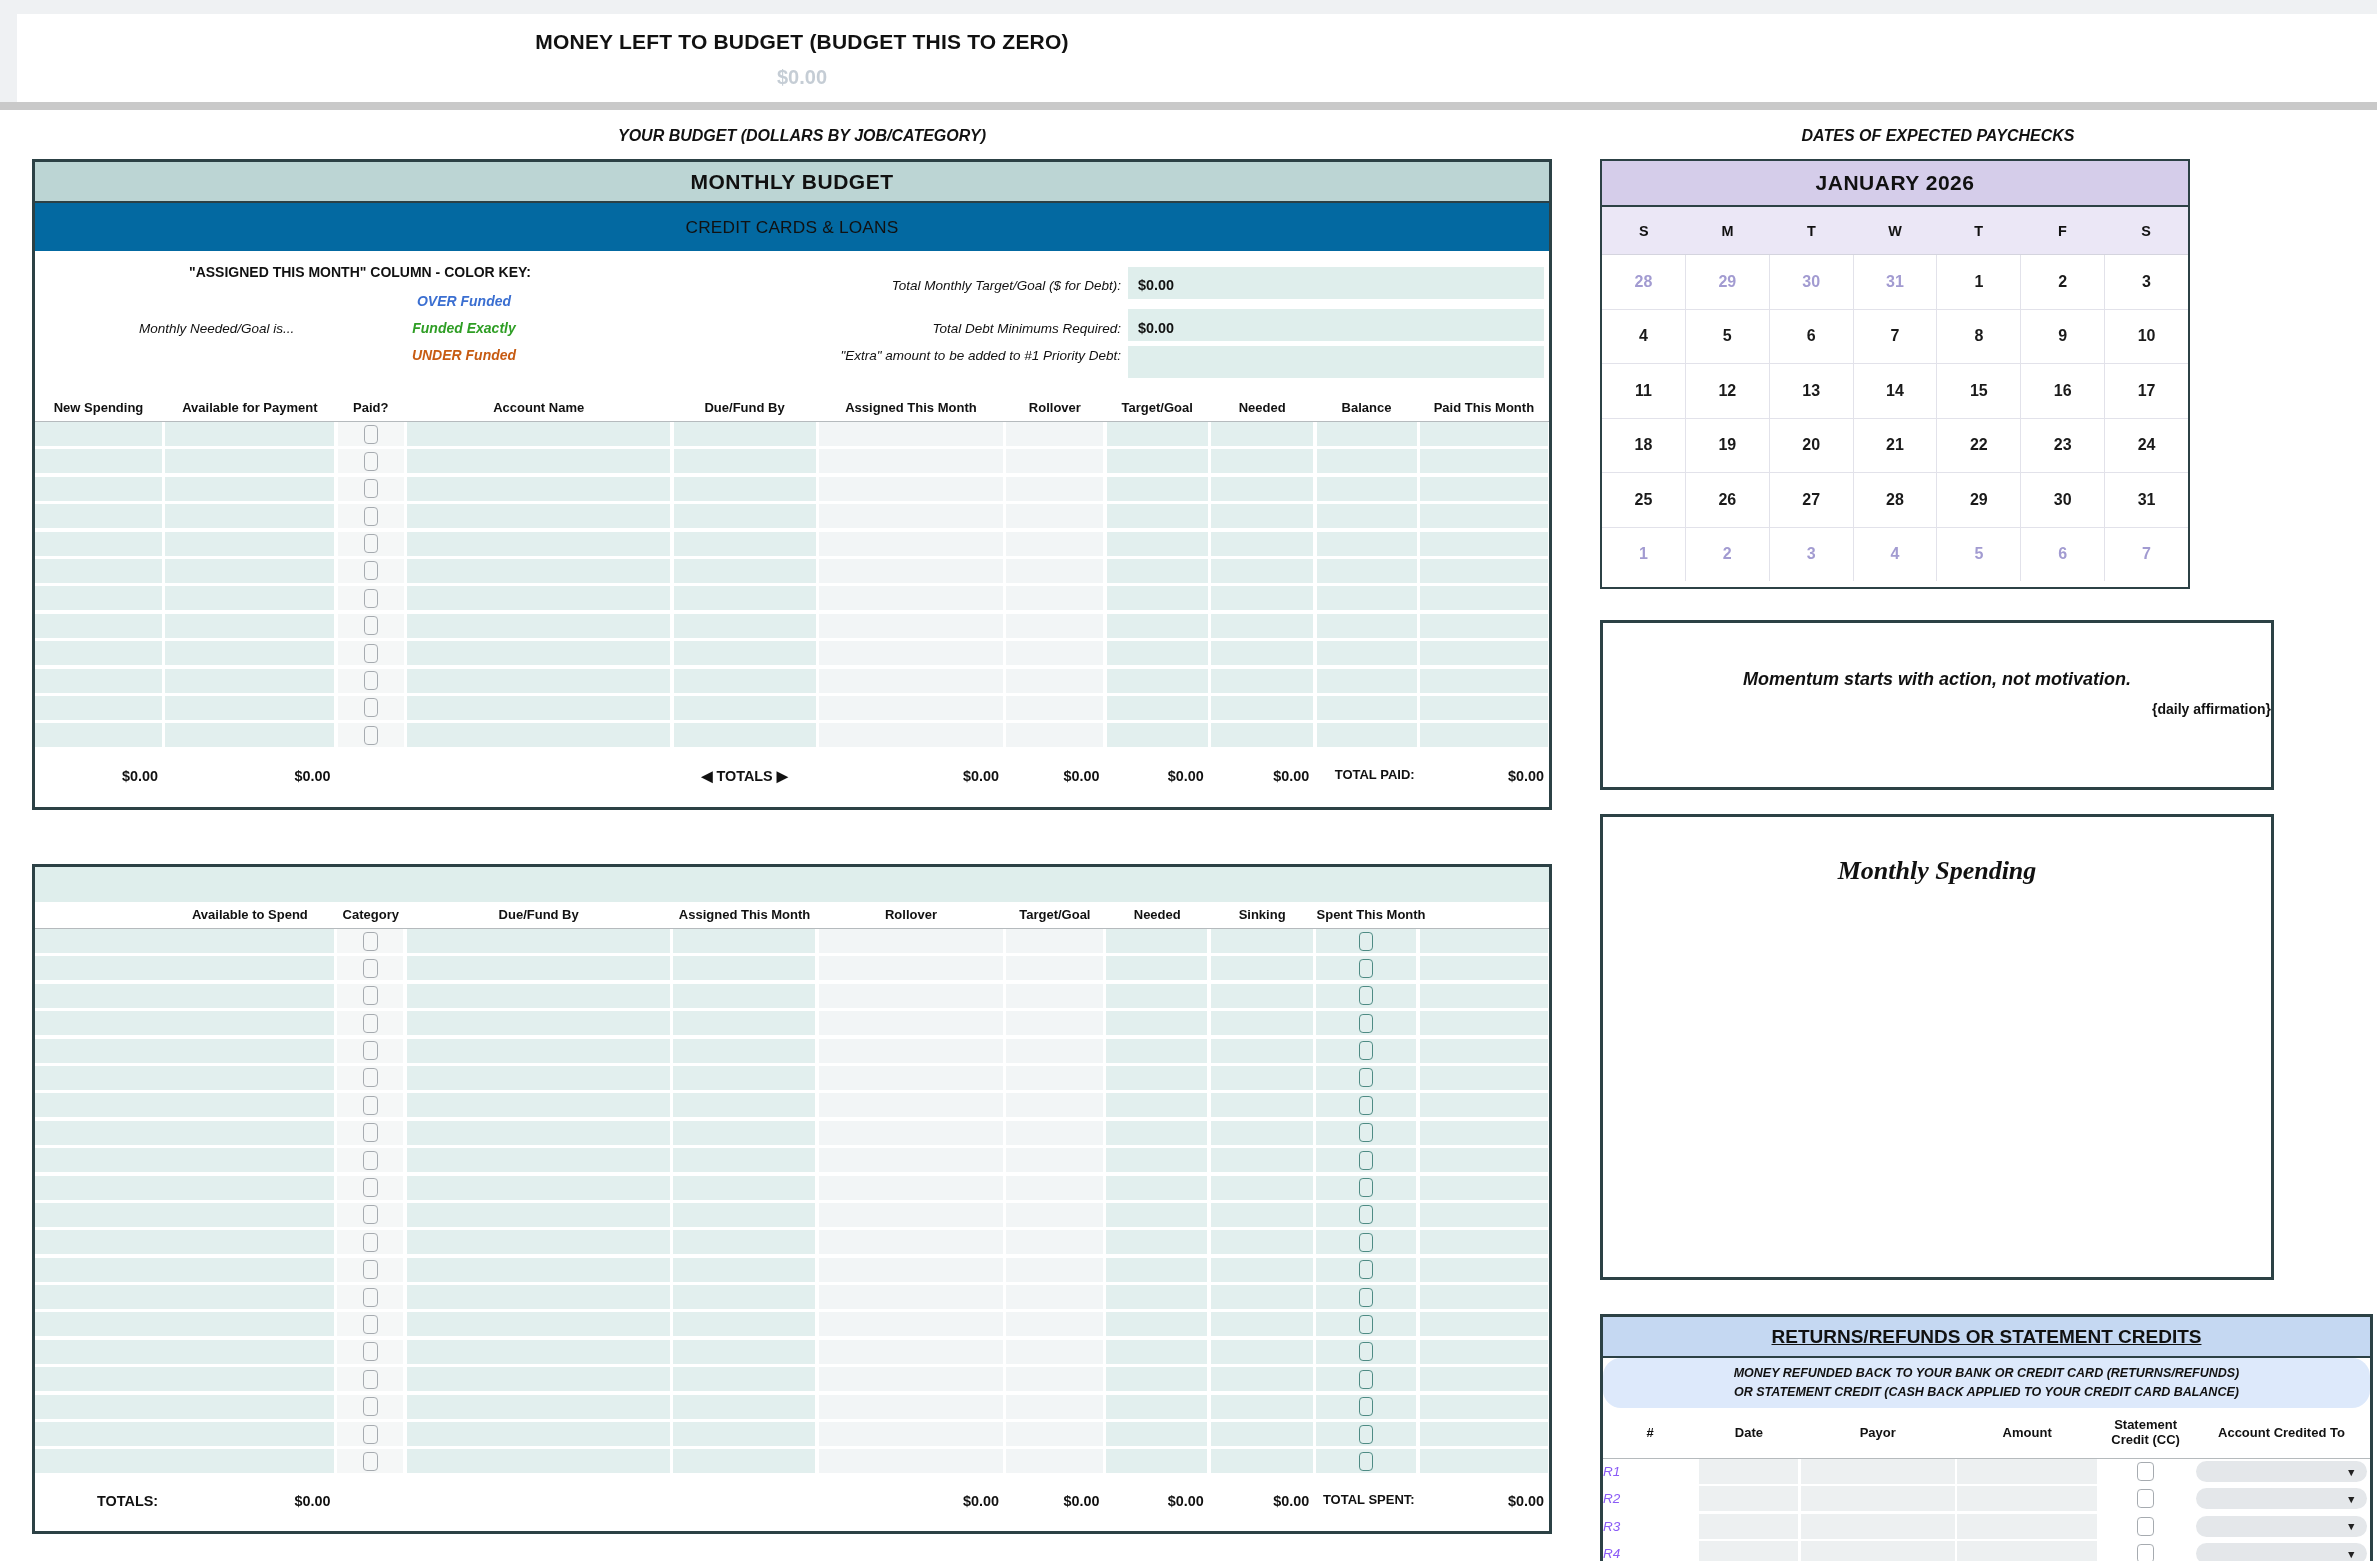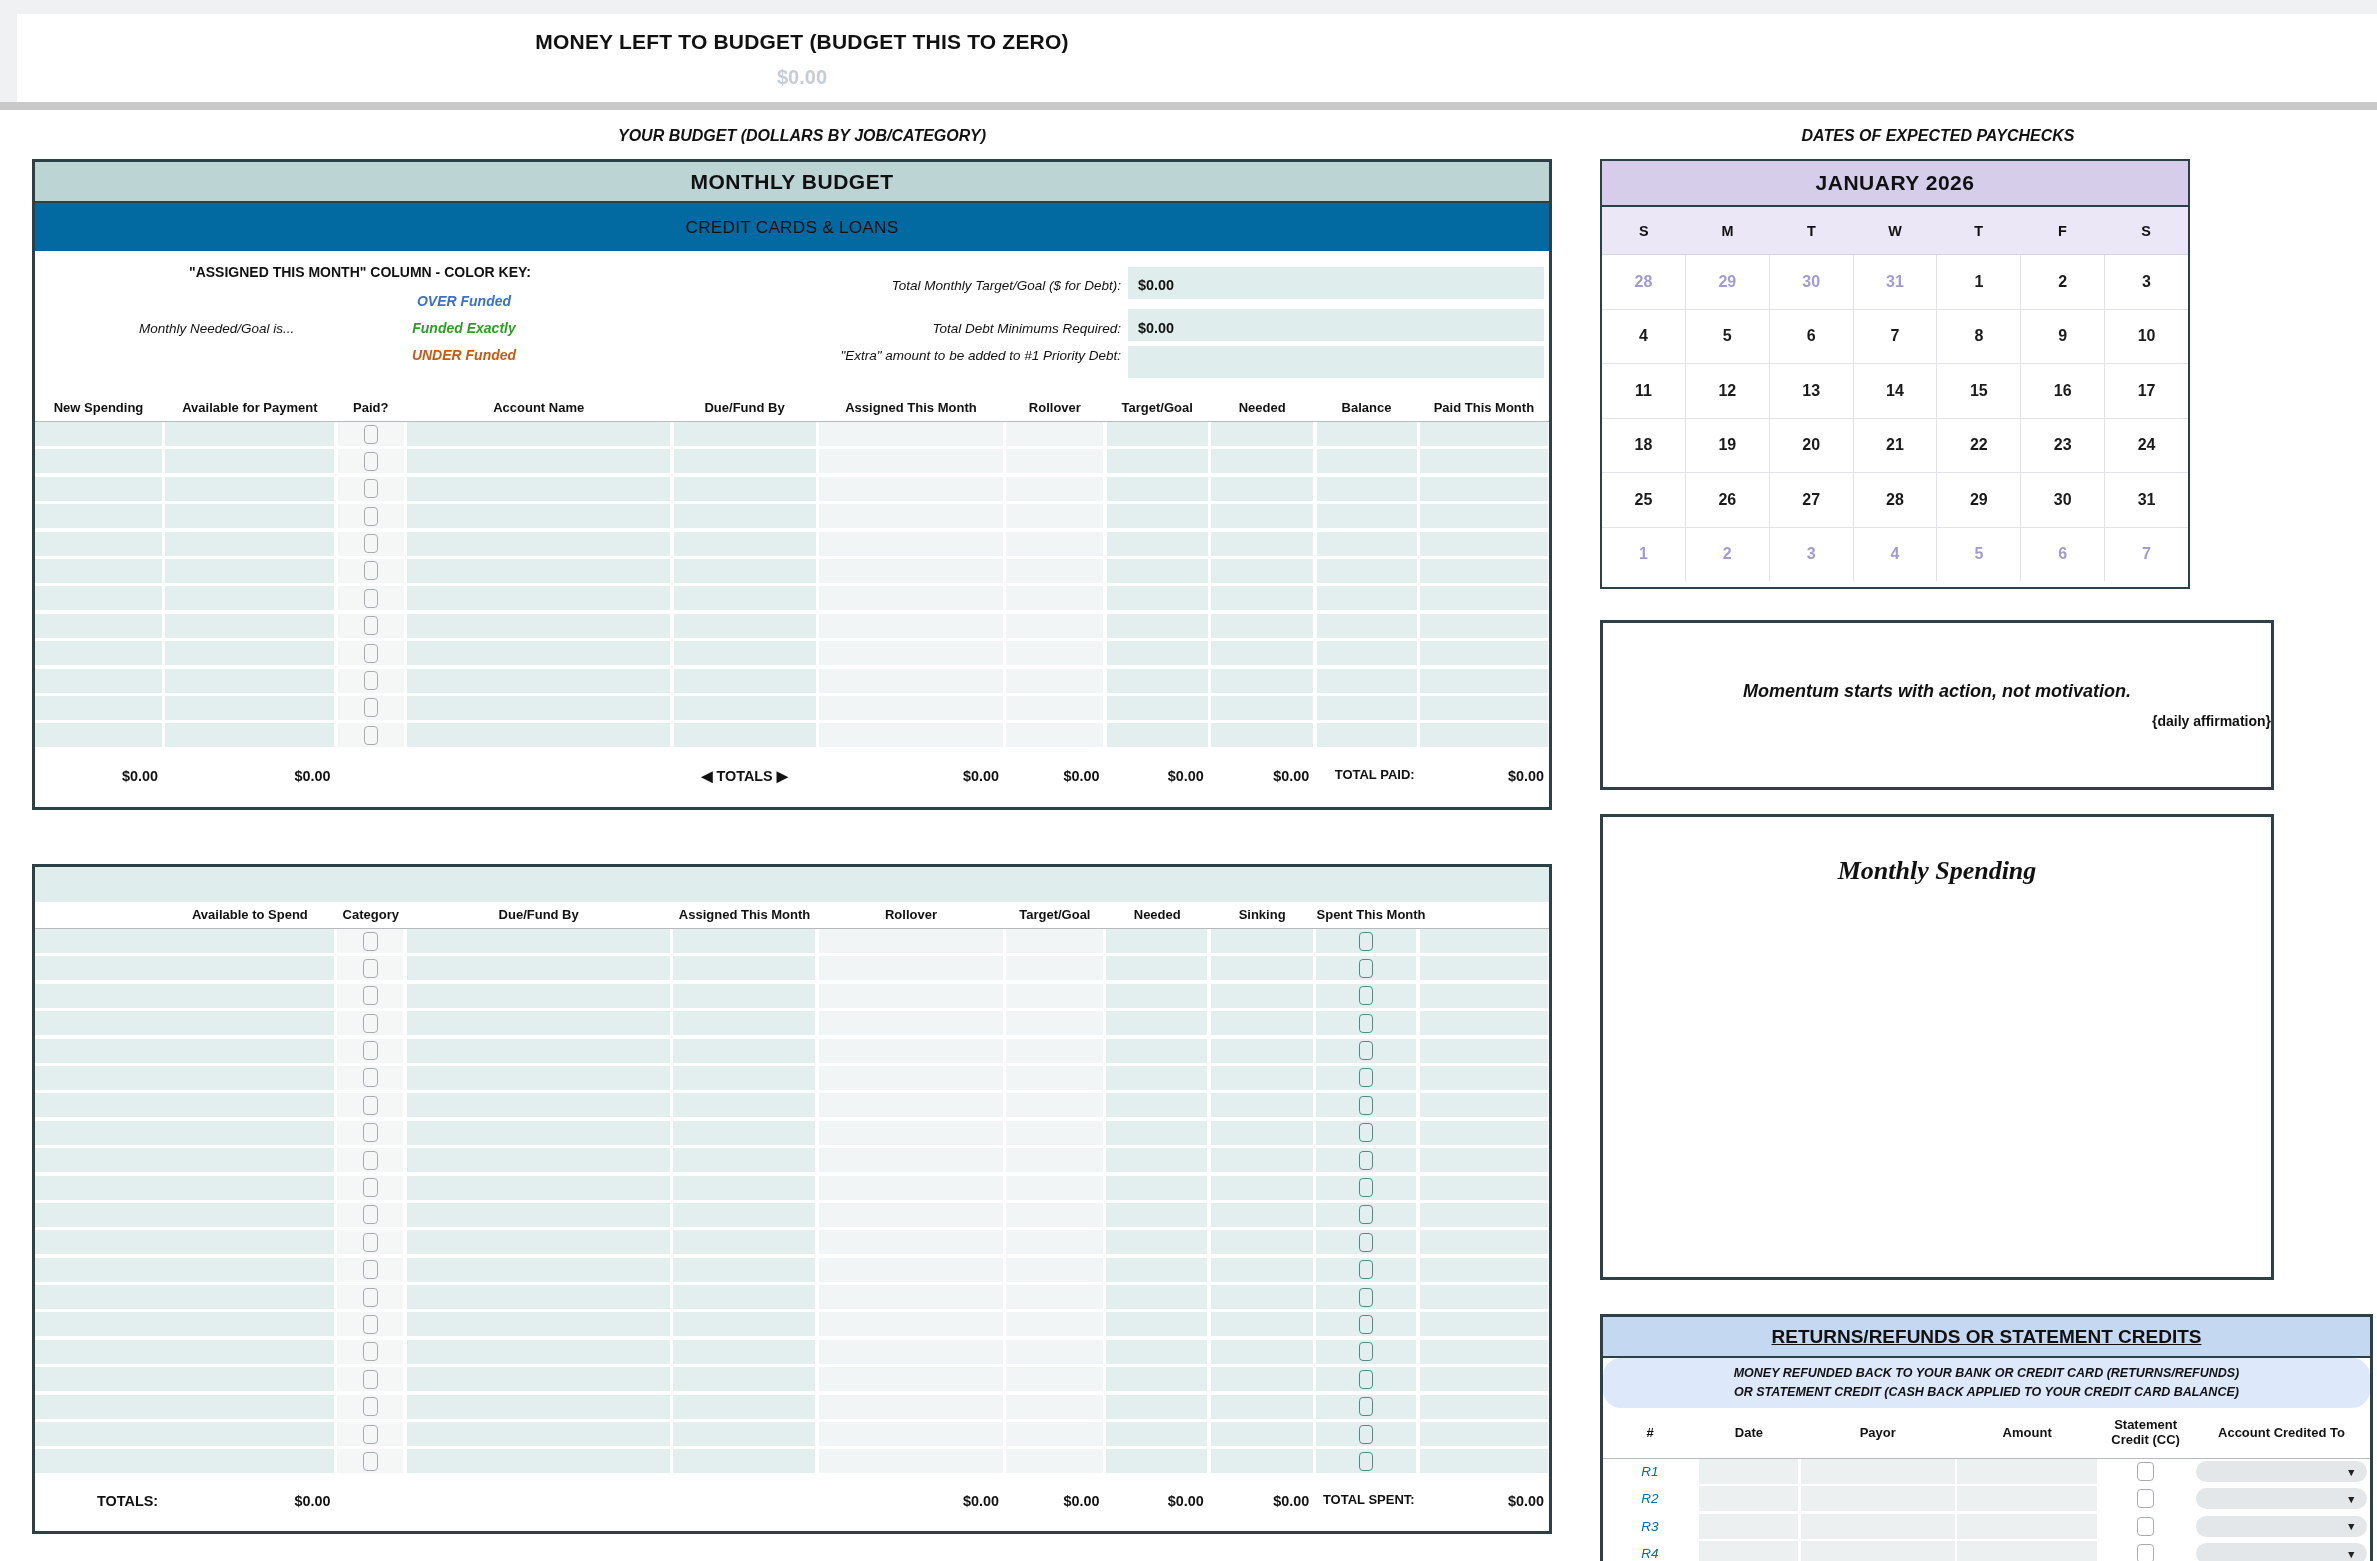--- a/index.html
+++ b/index.html
@@ -77,39 +77,39 @@
               border-bottom:1px solid #d4d4de; align-items:center; }
   .cal-week div { text-align:center; font-size:14.4px; font-weight:bold; }
   .cal-dates { display:grid; grid-template-columns:repeat(7,1fr); grid-auto-rows:1fr; gap:1px;
                background:#e2e2ea; height:326px; }
   .cal-dates .dc { background:#fff; display:flex; align-items:center; justify-content:center;
                    font-size:16px; font-weight:bold; color:#1a1a1a; }
   .cal-dates .dc.muted { color:#a29bd1; }
 
   
   #affirmation { left:1600px; top:620px; width:674px; height:170px; border-width:3.4px; text-align:center; }
-  #affirmation .quote { margin-top:58px; font-size:18px; font-weight:bold; font-style:italic; }
+  #affirmation .quote { margin-top:46px; font-size:18px; font-weight:bold; font-style:italic; }
   #affirmation .caption { margin-top:11px; font-size:14px; font-weight:bold;text-align:right; }
 
   
   #monthly { left:1600px; top:814px; width:674px; height:466px; border-width:3.4px; text-align:center; }
   #monthly .ms-title { margin-top:39px; font-size:26px; font-weight:bold; font-style:italic;
                        font-family:"Liberation Serif", serif; }
 
   
   #returns { left:1600px; top:1314px; width:773px; height:270px; }
   .r-title { height:41px; background:#c5d8f2; border-bottom:2.9px solid #2c4145;
              display:flex; align-items:center; justify-content:center; font-size:19px; font-weight:bold;text-decoration:underline; }
   .r-sub { height:50px; background:#dde9fb; display:flex; flex-direction:column; align-items:center; justify-content:center;
            font-size:12.5px; font-weight:bold; font-style:italic; line-height:1.5; text-align:center;border-radius:18px; }
   .grid-r { grid-template-columns:94px 99px 154px 140px 92px 175px; column-gap:2.4px; }
   .r-hdr { display:grid; align-items:center; height:51px; background:#fff; border-bottom:1.4px solid #b5babd; }
   .r-hdr .hcell { font-size:13px; font-weight:bold; text-align:center; line-height:1.15; }
   .r-row { display:grid; height:25px; margin-bottom:2.4px; align-items:center; }
-  .r-num { text-align:center; font-size:13.5px; font-style:italic; color:#0369a1; }
+  .r-num { font-size:13.5px; font-style:italic; color:#8b5cf6; }
   .r-cell { background:#edf0f1; height:25px; }
   .r-check { display:flex; align-items:center; justify-content:center; }
   .r-check .cb { width:16.4px; height:19px; }
   .pill { position:relative; height:21px; margin:0 1.9px; border-radius:10.6px; background:#e4e7ea; }
   .pill .arrow { position:absolute; right:10.6px; top:50%; transform:translateY(-50%); font-size:10.6px; color:#222; }
 </style>
 </head>
 <body>
 
 <div class="abs" id="top-strip"></div>

